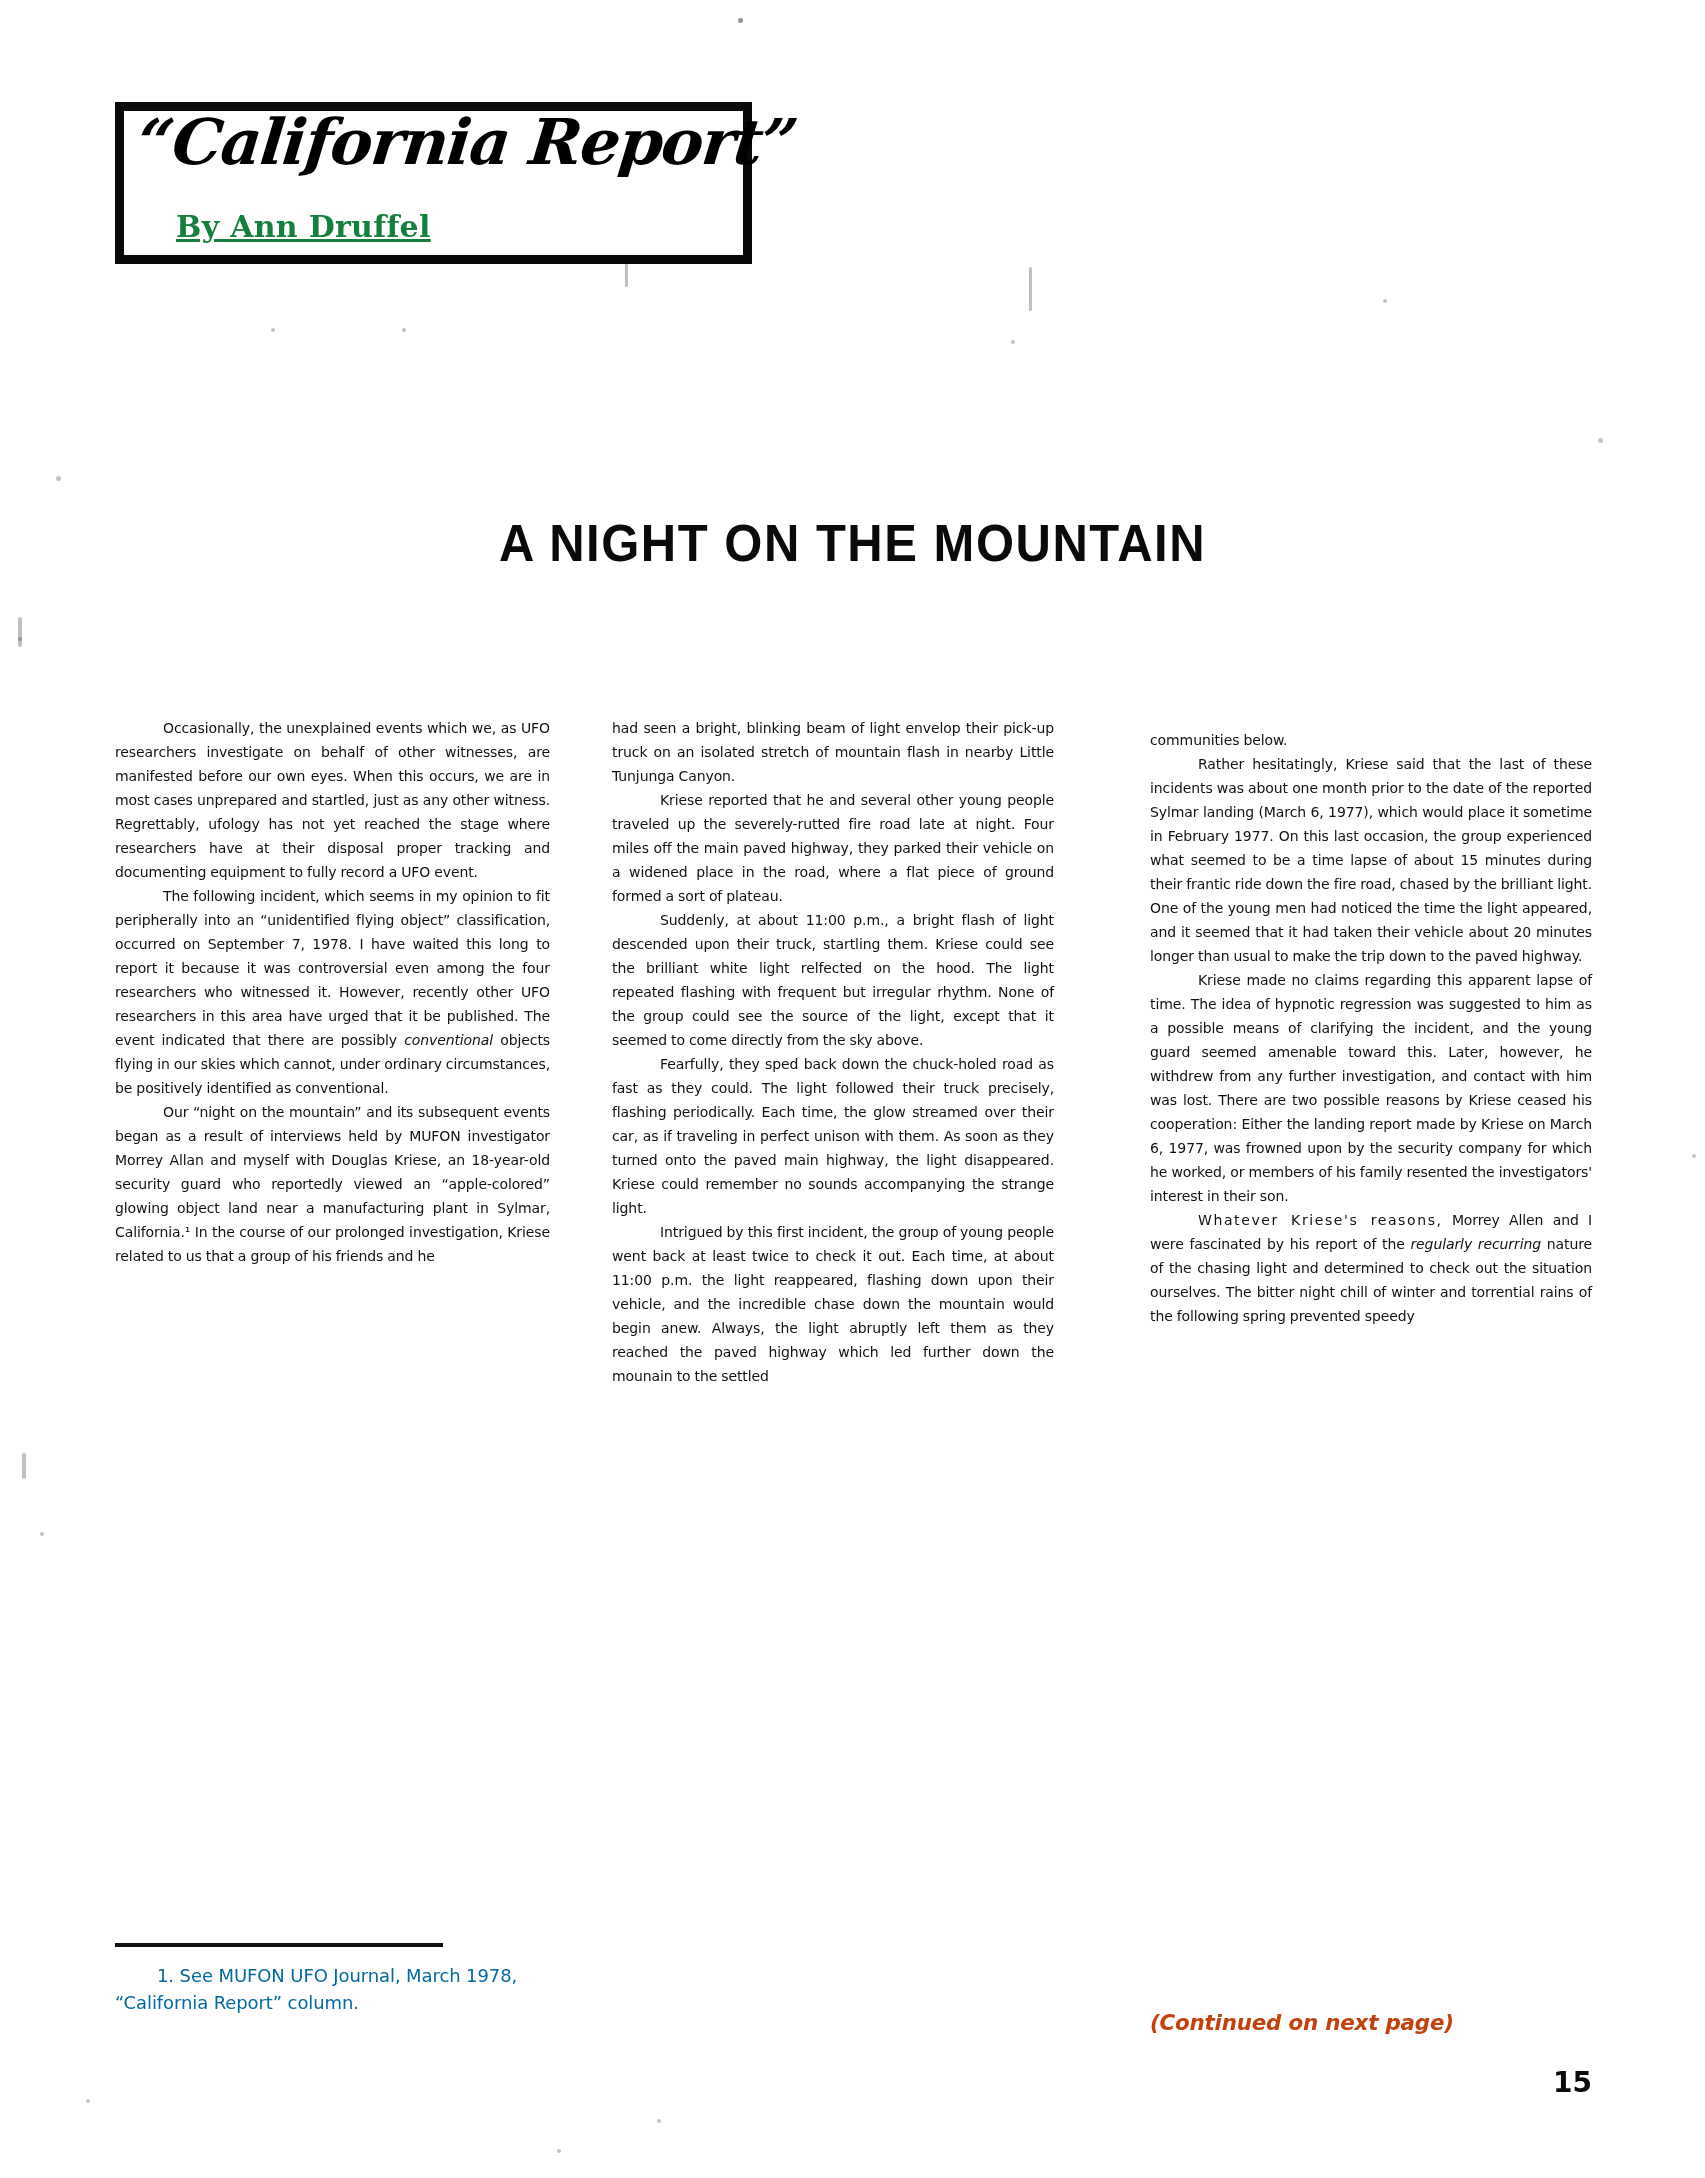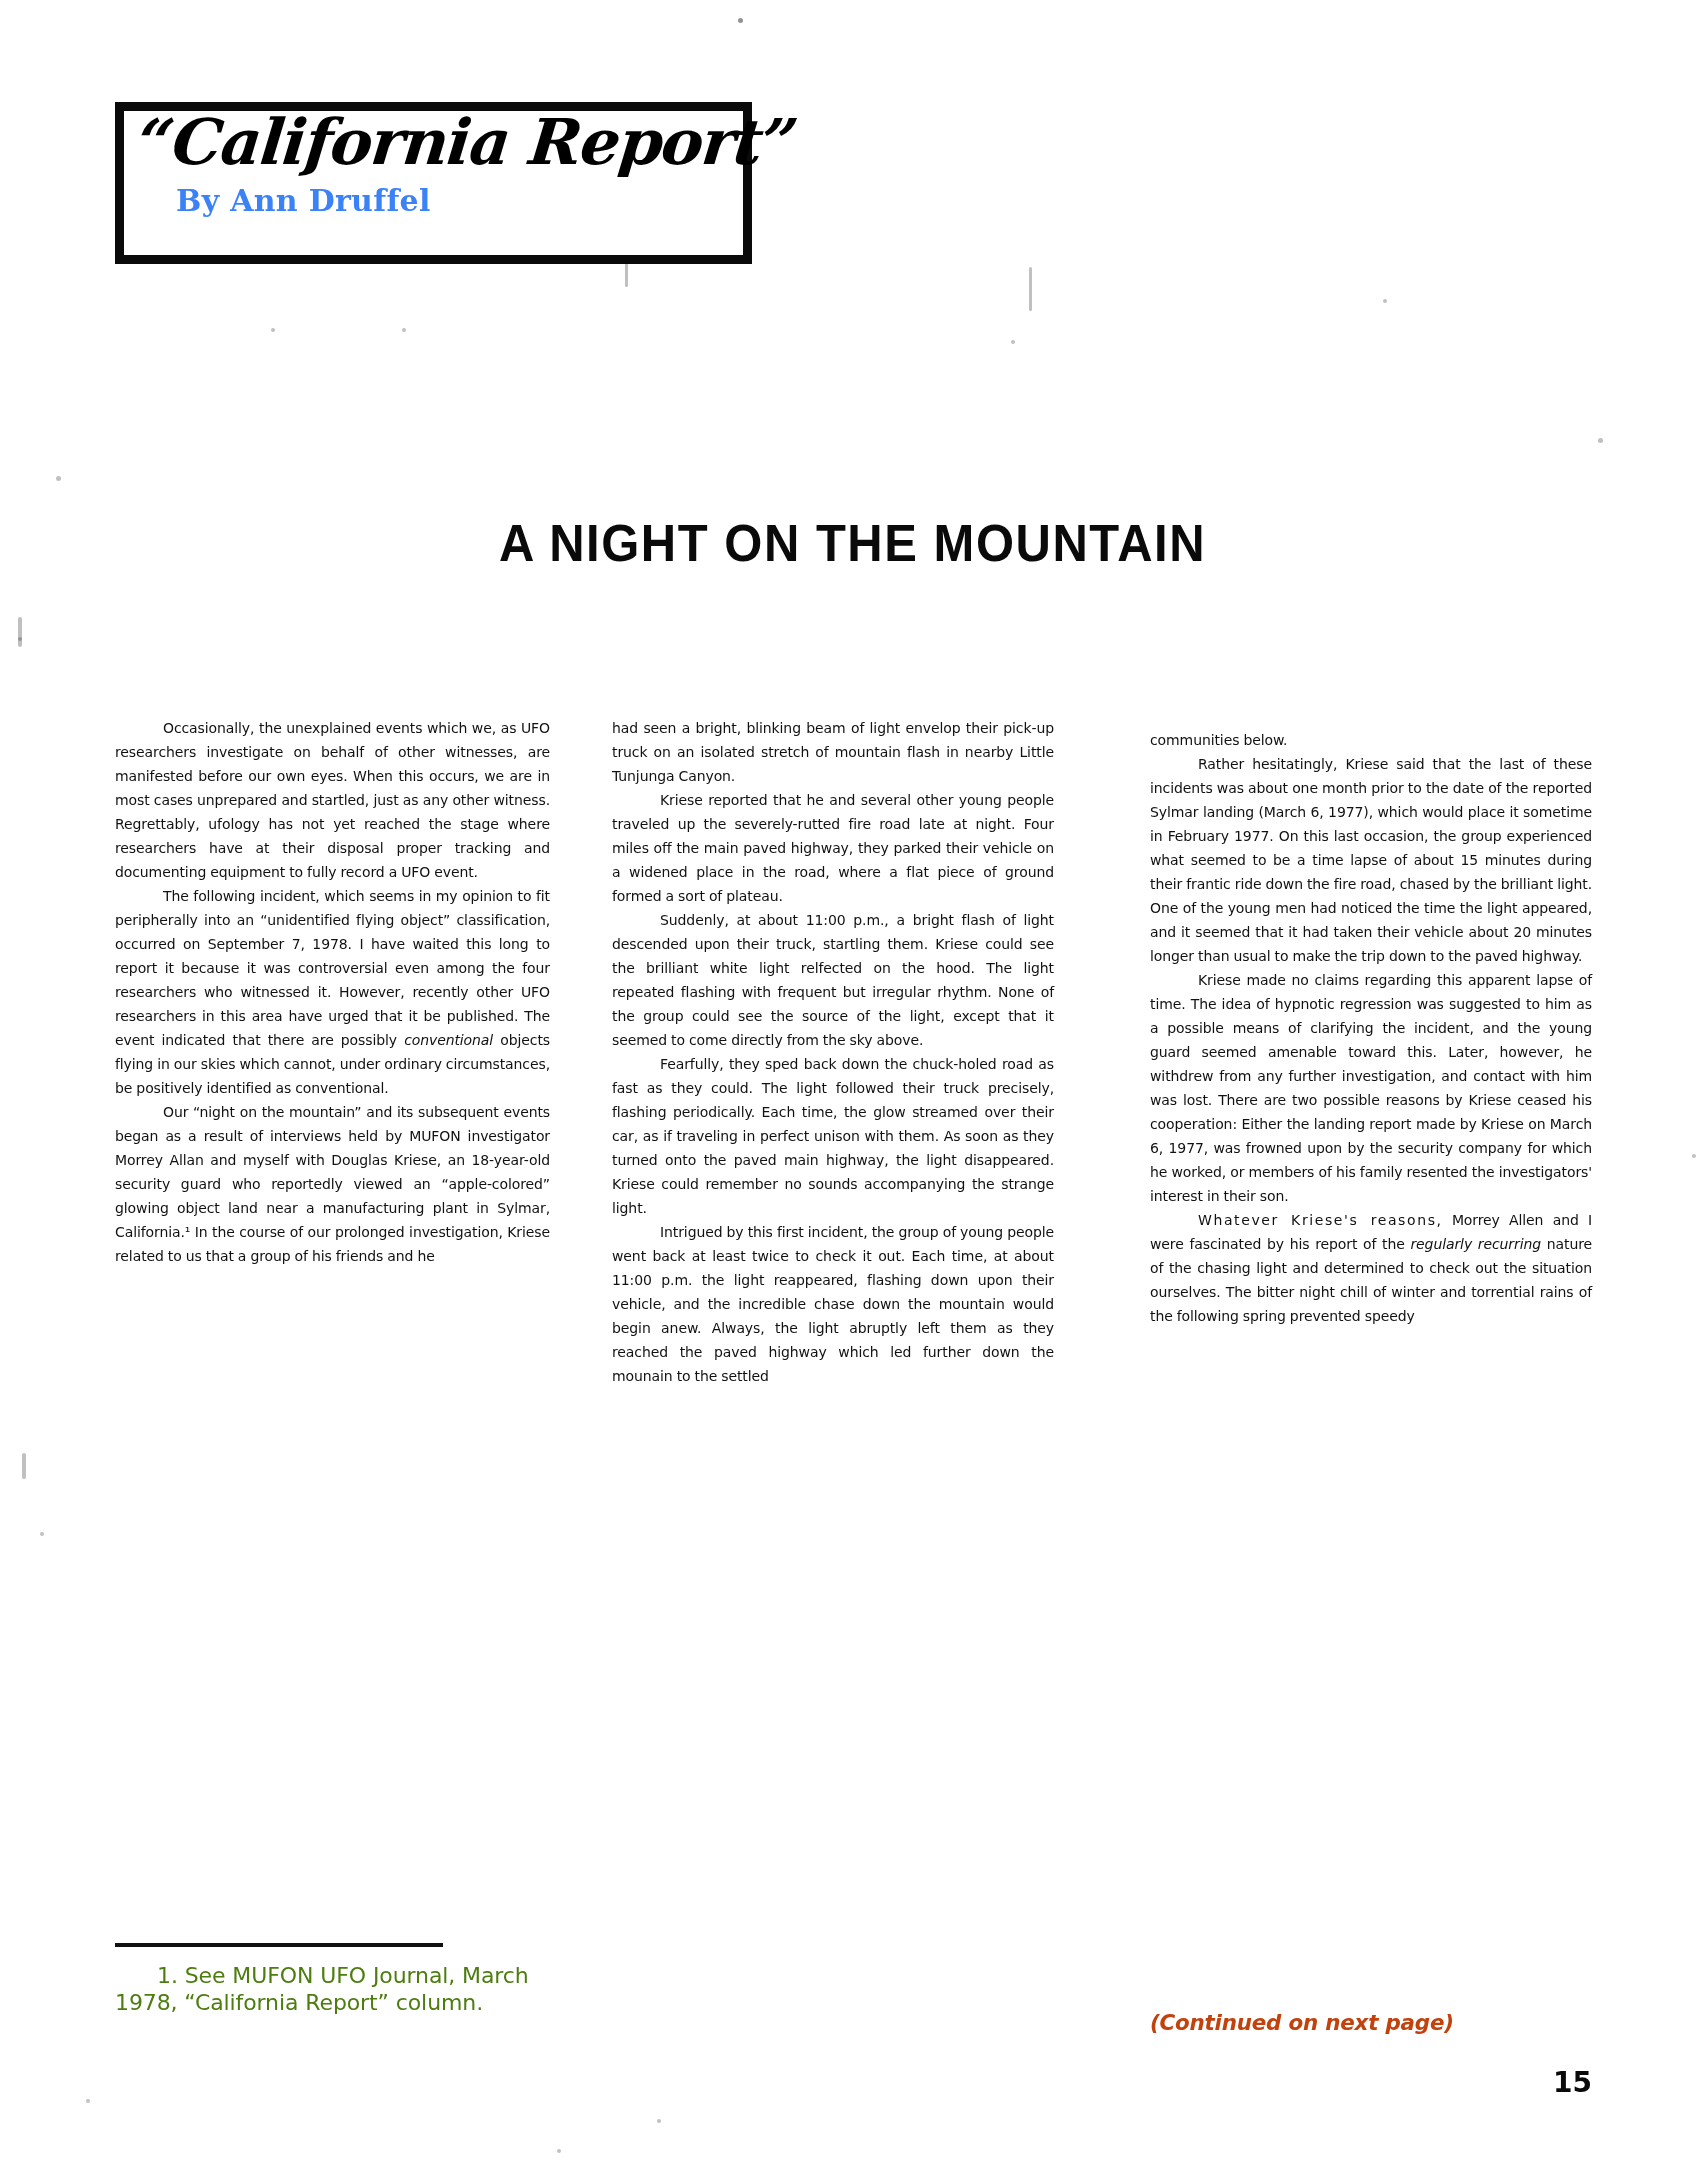--- a/index.html
+++ b/index.html
@@ -51,26 +51,27 @@
     font-size: 63px;
     letter-spacing: -1.5px;
     white-space: nowrap;
     transform: skewX(-6deg);
     color: #000;
   }
 
   #masthead-byline {
     position: absolute;
     left: 52px;
-    top: 72px;
+    top: 98px;
     font-family: "DejaVu Serif", serif;
     font-weight: bold;
     font-size: 30px;
     letter-spacing: 0.3px;
-    color: #3b82f6;
+    color: #15803d;
+    text-decoration: underline;
   }
 
   
   #headline {
     position: absolute;
     left: 0;
     top: 514px;
     width: 1705px;
     text-align: center;
     font-family: "Liberation Sans", sans-serif;
@@ -116,24 +117,24 @@
     width: 435px;
   }
   #footnote-rule {
     width: 328px;
     height: 4px;
     background: #111;
     margin-bottom: 15px;
   }
   #footnote {
     font-family: "DejaVu Sans", sans-serif;
-    font-size: 22px;
+    font-size: 18px;
     line-height: 27px;
     text-indent: 42px;
-    color: #4d7c0f;
+    color: #0369a1;
     letter-spacing: -0.1px;
   }
 
   
   #continued {
     position: absolute;
     left: 1150px;
     top: 2010px;
     width: 442px;
     font-family: "DejaVu Sans", sans-serif;

